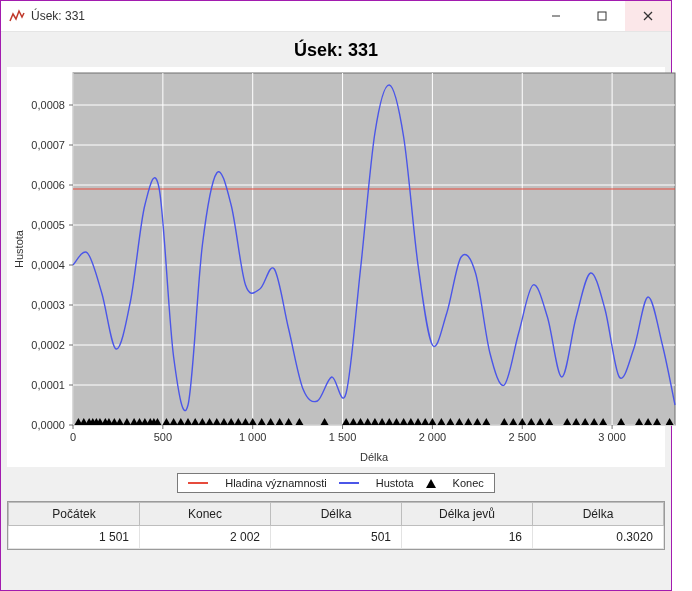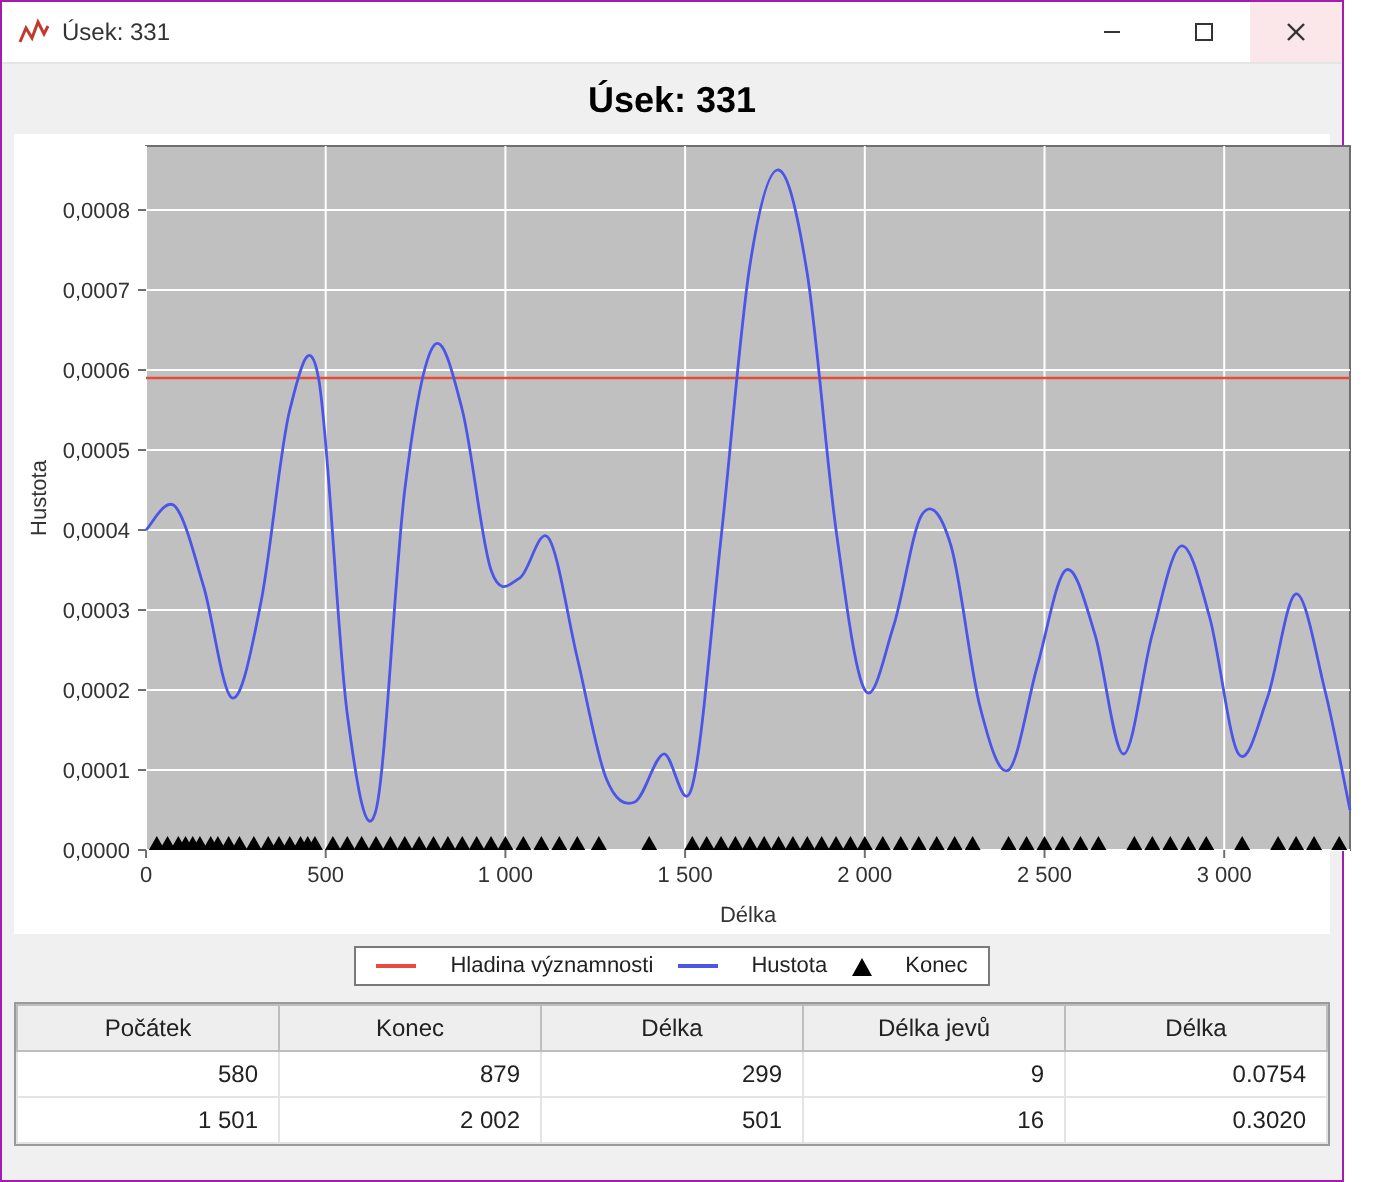--- a/index.html
+++ b/index.html
@@ -225,27 +225,20 @@
           <tr>
             <th>Počátek</th>
             <th>Konec</th>
             <th>Délka</th>
             <th>Délka jevů</th>
             <th>Délka</th>
           </tr>
         </thead>
         <tbody id="tbody">
             <tr>
-              <td>580</td>
-              <td>879</td>
-              <td>299</td>
-              <td>9</td>
-              <td>0.0754</td>
-            </tr>
-            <tr>
               <td>1 501</td>
               <td>2 002</td>
               <td>501</td>
               <td>16</td>
               <td>0.3020</td>
             </tr>
           </tbody>
       </table>
     </div>
 

